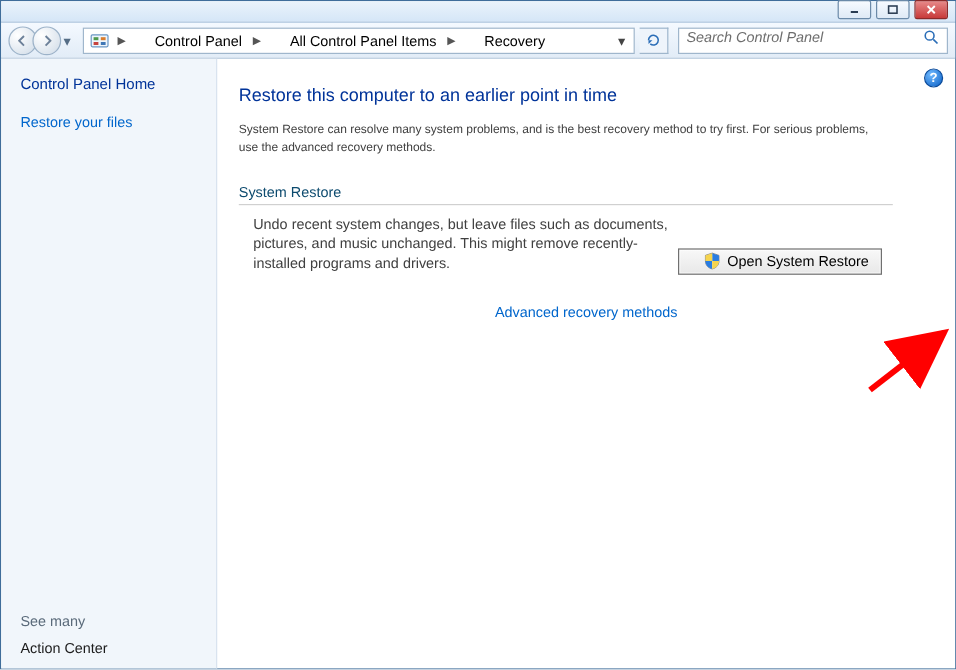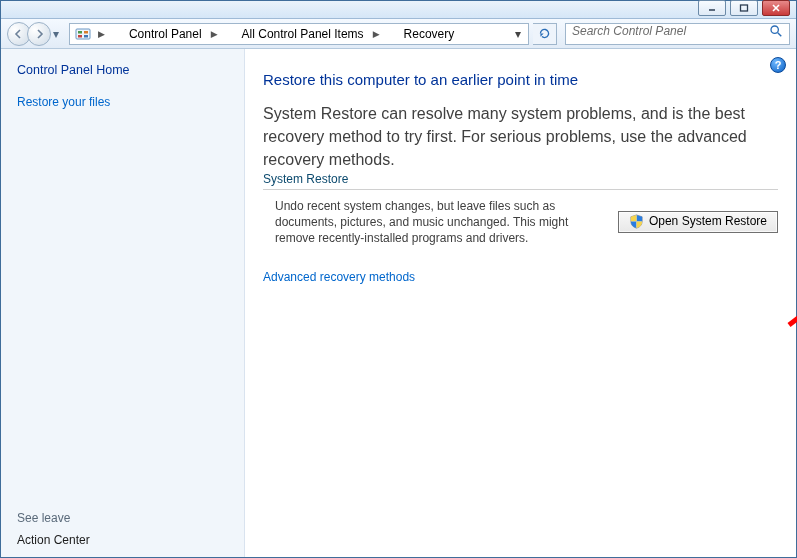--- a/index.html
+++ b/index.html
@@ -25,44 +25,44 @@
   .addr-icon svg { width:16px; height:16px; }
   .addr-seg { display:flex; align-items:center; color:#000; padding:0 2px;margin-left:15px; }
   .addr-tri { margin: 0 5px; font-size: 9px; color:#555; }
   .addr-tail { margin-left:auto; display:flex; align-items:center; gap:3px; padding-right:3px; color:#444; }
   .refresh-box { width:24px; height:22px; border:1px solid #9fb6cc; border-left:none; background:#eef4fb; display:flex; align-items:center; justify-content:center; color:#2a4f7c; }
   .search-box { width: 225px; height: 22px; border: 1px solid #9fb6cc; background: #fff; display: flex; align-items: flex-start; margin-left: 4px; padding:0 6px; color:#6d6d6d; font-style: italic; }
   .search-box .mag { margin-left:auto; font-style: normal; color:#2a6db7; }
 
   
   .body { flex: 1; display: flex; min-height: 0; }
-  .sidebar { width: 244px; background: #f1f6fb; border-right: 1px solid #d9e3ef; padding: 14px 16px 10px 16px; display:flex; flex-direction:column; }
+  .sidebar { width: 180px; background: #f1f6fb; border-right: 1px solid #d9e3ef; padding: 14px 16px 10px 16px; display:flex; flex-direction:column; }
   .sidebar-home { color: #003399; font-size: 12.5px; margin-bottom: 18px; }
   .task-link { color: #0066cc; margin-bottom: 9px; cursor: pointer; }
   .see-also-block { margin-top:auto; }
   .see-also-label { color:#5a6a7a; margin-bottom:8px; }
   .see-also-link { color:#1b1b1b; }
 
   .content { flex:1; padding: 22px 18px 10px 18px; position: relative; }
   .help-icon { position:absolute; top:8px; right:10px; width:16px; height:16px; border-radius:50%; background: radial-gradient(circle at 35% 30%, #6fb9ff, #0a5fc4); border:1px solid #0a4a9a; color:#fff; font-weight:bold; font-size:11px; display:flex; align-items:center; justify-content:center; }
 
   h1.heading { color:#003399; font-size:15px; font-weight:normal; margin:0 0 14px 0; }
-  .desc { color:#404040; line-height:1.45; font-size:16px; max-width:540px; }
+  .desc { color:#404040; margin-bottom:22px; line-height:1.45; font-size:10px; max-width:540px; }
 
   .groupbox { }
   .group-label { color:#0c4a6e; margin-bottom:3px; }
   .group-line { border-top:1px solid #d0d0d0; margin-bottom:8px; max-width:545px; }
-  .group-body { display:flex; gap:36px; align-items:center; padding-left:12px; }
+  .group-body { display:flex; gap:4px; align-items:flex-start; padding-left:12px; }
   .group-text { color:#404040; max-width:350px; line-height:1.35; font-size:12px; }
 
-  .open-btn { border:1px solid #707070; background: linear-gradient(to bottom, #f8f8f8, #e8e8e8); padding:2px 10px 3px 10px; color:#000; display:flex; align-items:center; gap:5px; font-size:12px; white-space:nowrap; cursor:pointer; box-shadow: inset 0 0 0 1px rgba(255,255,255,0.7); }
+  .open-btn { border:1px solid #707070; background: linear-gradient(to bottom, #f8f8f8, #e8e8e8); padding:2px 10px 3px 20px; color:#000; display:flex; align-items:center; gap:5px; font-size:12px; white-space:nowrap; cursor:pointer; box-shadow: inset 0 0 0 1px rgba(255,255,255,0.7); margin-top: 28px; }
   .shield { width:15px; height:15px; display:flex; align-items:center; justify-content:center; }
   .shield svg { width:15px; height:15px; }
 
-  .adv-link { color:#0066cc; cursor:pointer; margin-top:24px; font-size:12px; }
+  .adv-link { color:#0066cc; cursor:pointer; margin-top:24px; font-size:12px;text-align:center; }
 
   
   .arrow { position:absolute; top:222px; left:538px; pointer-events:none; }
   .arrow svg { width:80px; height:60px; overflow:visible; }
 </style>
 </head>
 <body>
 
 <div class="window">
 
@@ -140,21 +140,21 @@
     </div>
   </div>
 
   <div class="body">
 
     <div class="sidebar">
       <div class="sidebar-home">Control Panel Home</div>
       <div class="task-link">Restore your files</div>
 
       <div class="see-also-block">
-        <div class="see-also-label">See leave</div>
+        <div class="see-also-label">See many</div>
         <div class="see-also-link">Action Center</div>
       </div>
     </div>
 
     <div class="content">
       <div class="help-icon">?</div>
       <h1 class="heading">Restore this computer to an earlier point in time</h1>
       <div class="desc">System Restore can resolve many system problems, and is the best recovery method to try first. For serious problems, use the advanced recovery methods.</div>
 
       <div class="groupbox">

